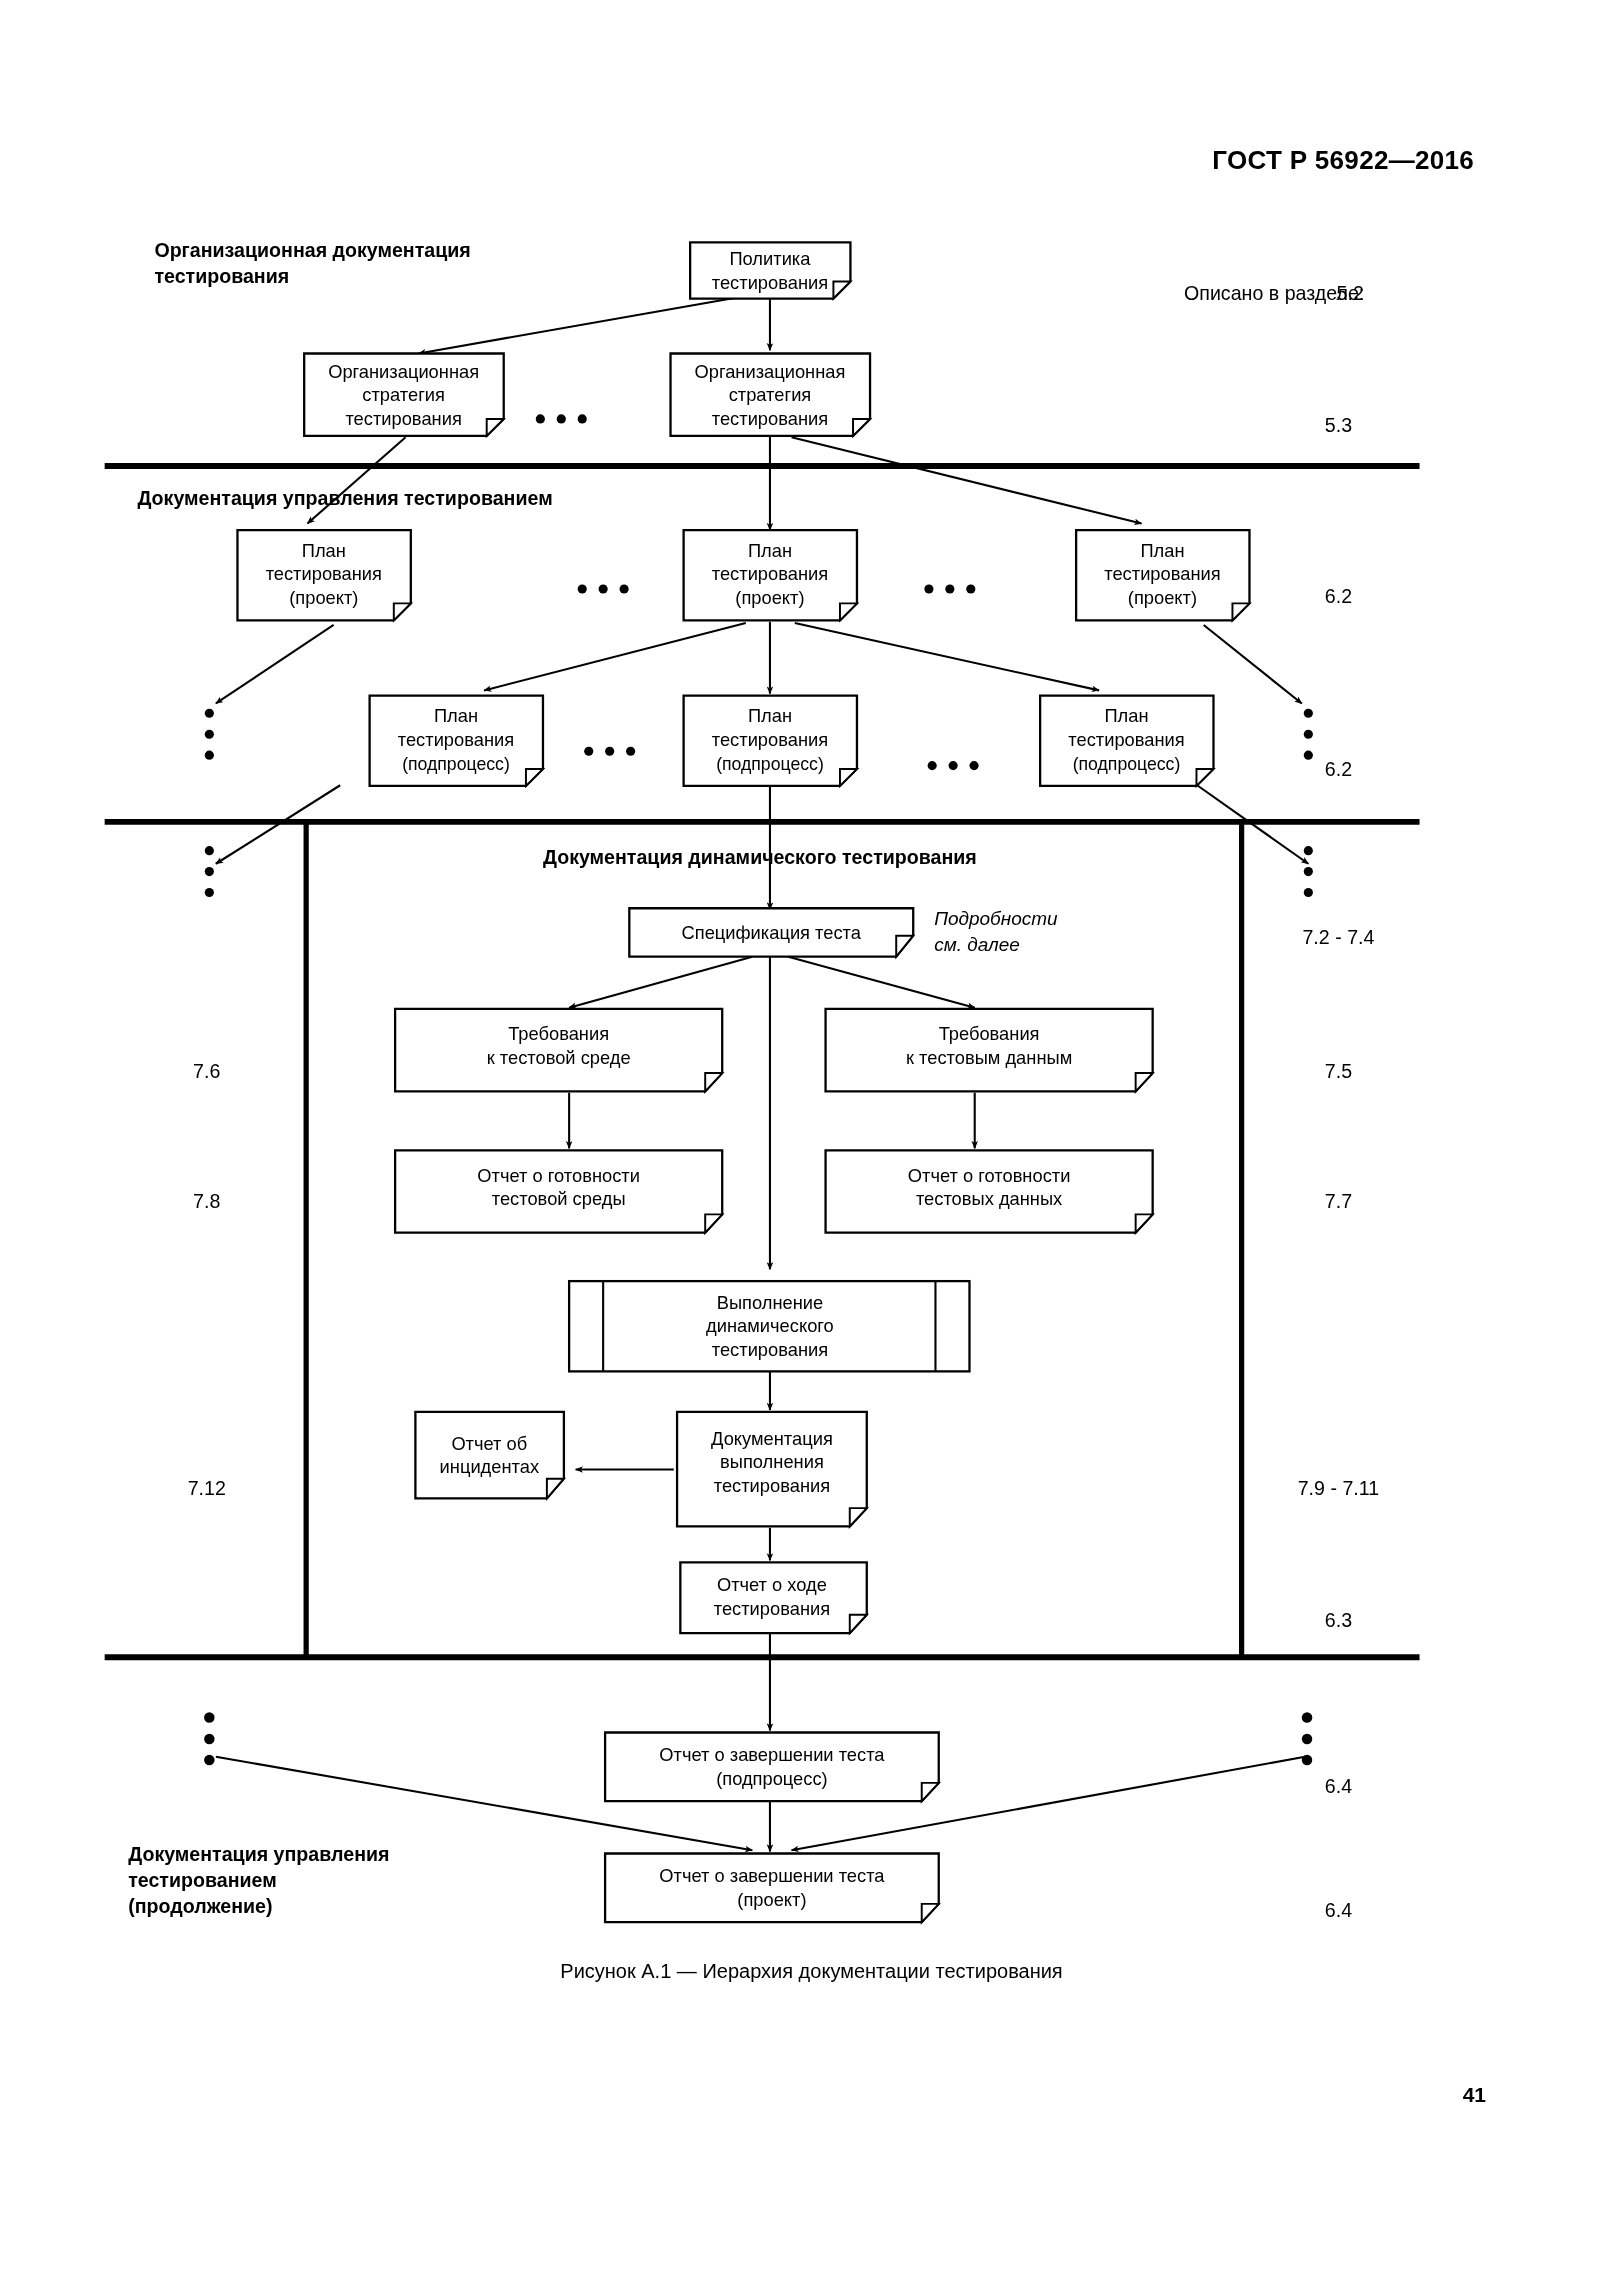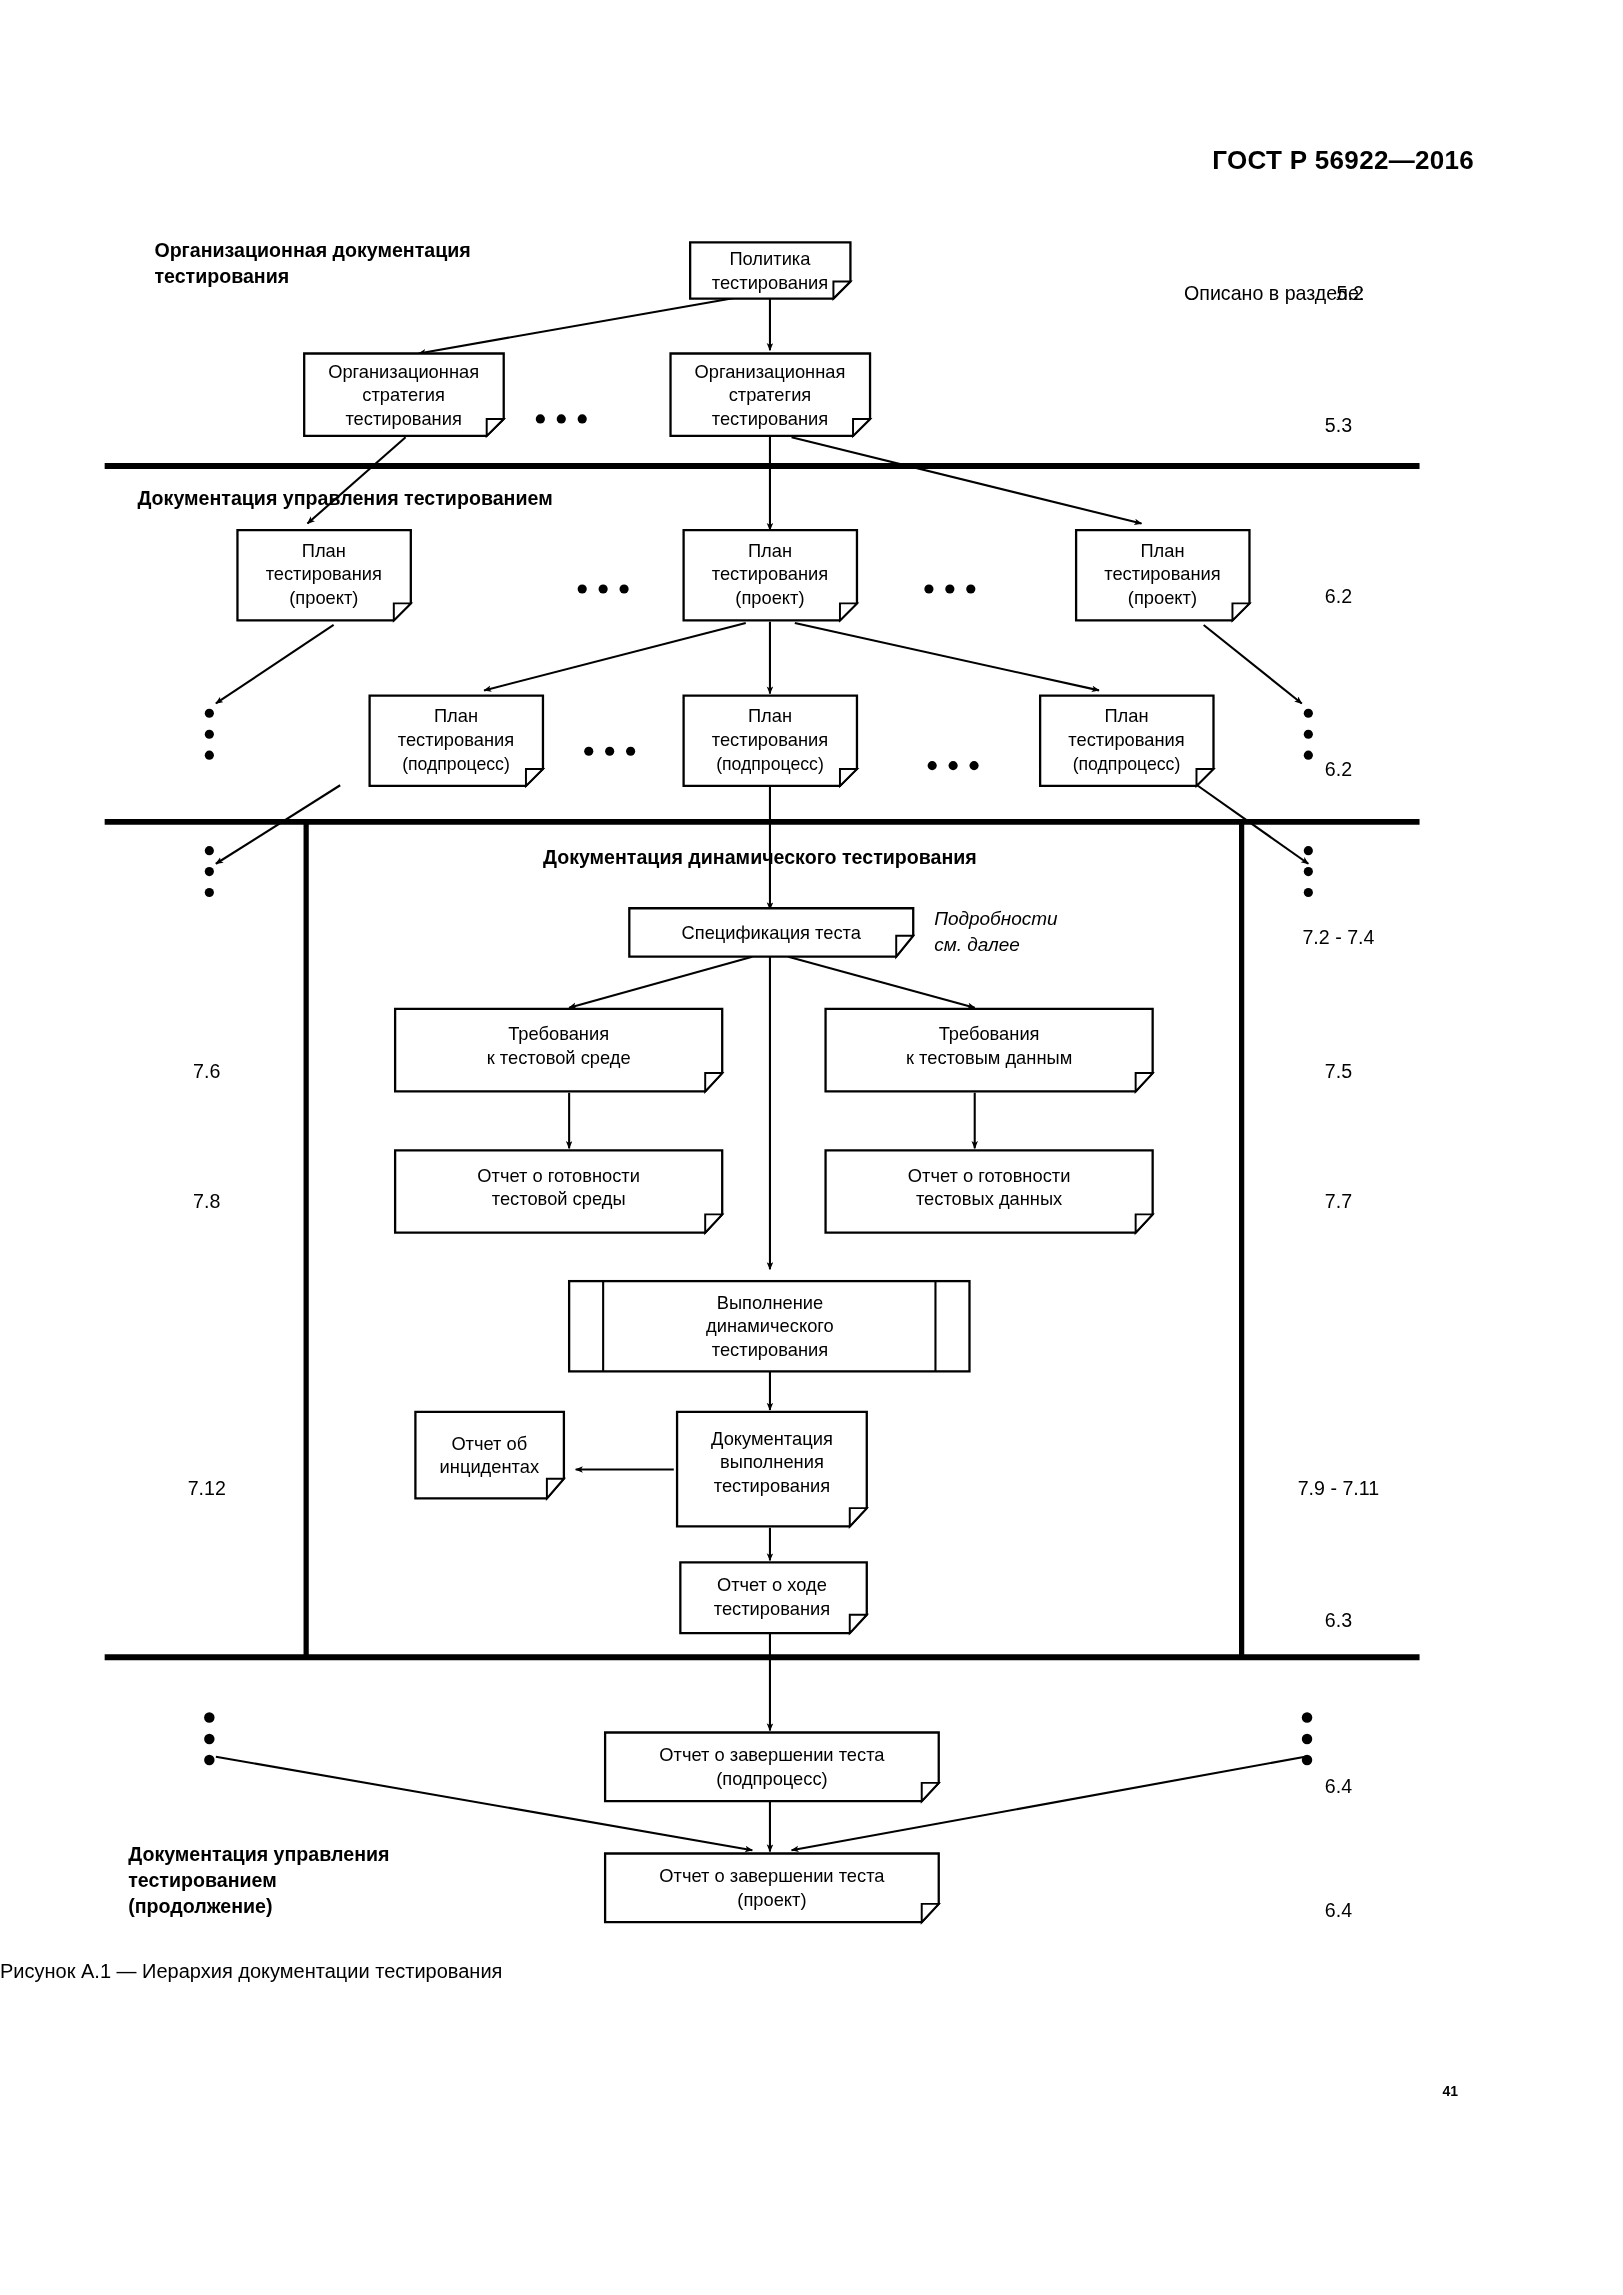--- a/index.html
+++ b/index.html
@@ -11,24 +11,24 @@
   #figure-svg { position:absolute; left:0; top:0; }
   .bx-text { font-family:"Liberation Sans", sans-serif; font-size:28px;
              text-anchor:middle; fill:#000; }
   .bx-text-sm { font-size:27px; }
   .band-title { font-family:"Liberation Sans", sans-serif; font-size:30px;
                 font-weight:bold; fill:#000; }
   .sec-num { font-family:"Liberation Sans", sans-serif; font-size:30px;
              fill:#000; text-anchor:middle; }
   .note-it { font-family:"Liberation Sans", sans-serif; font-size:29px;
              font-style:italic; fill:#000; }
-  #caption { position:absolute; left:0; right:0; top:1960px; text-align:left;
+  #caption { position:absolute; left:0; right:0; top:1960px; text-align:center;
              font-size:20px; }
-  #page-number { position:absolute; right:165px; top:2083px;
-                 font-size:14px; font-weight:bold; }
+  #page-number { position:absolute; right:137px; top:2083px;
+                 font-size:21px; font-weight:bold; }
 </style>
 </head>
 <body>
 
 <div id="page">
 
   <div id="doc-header">ГОСТ Р 56922—2016</div>
 
   <svg id="figure-svg" width="1623" height="1963" viewBox="0 0 2481 3000">
     <defs>

